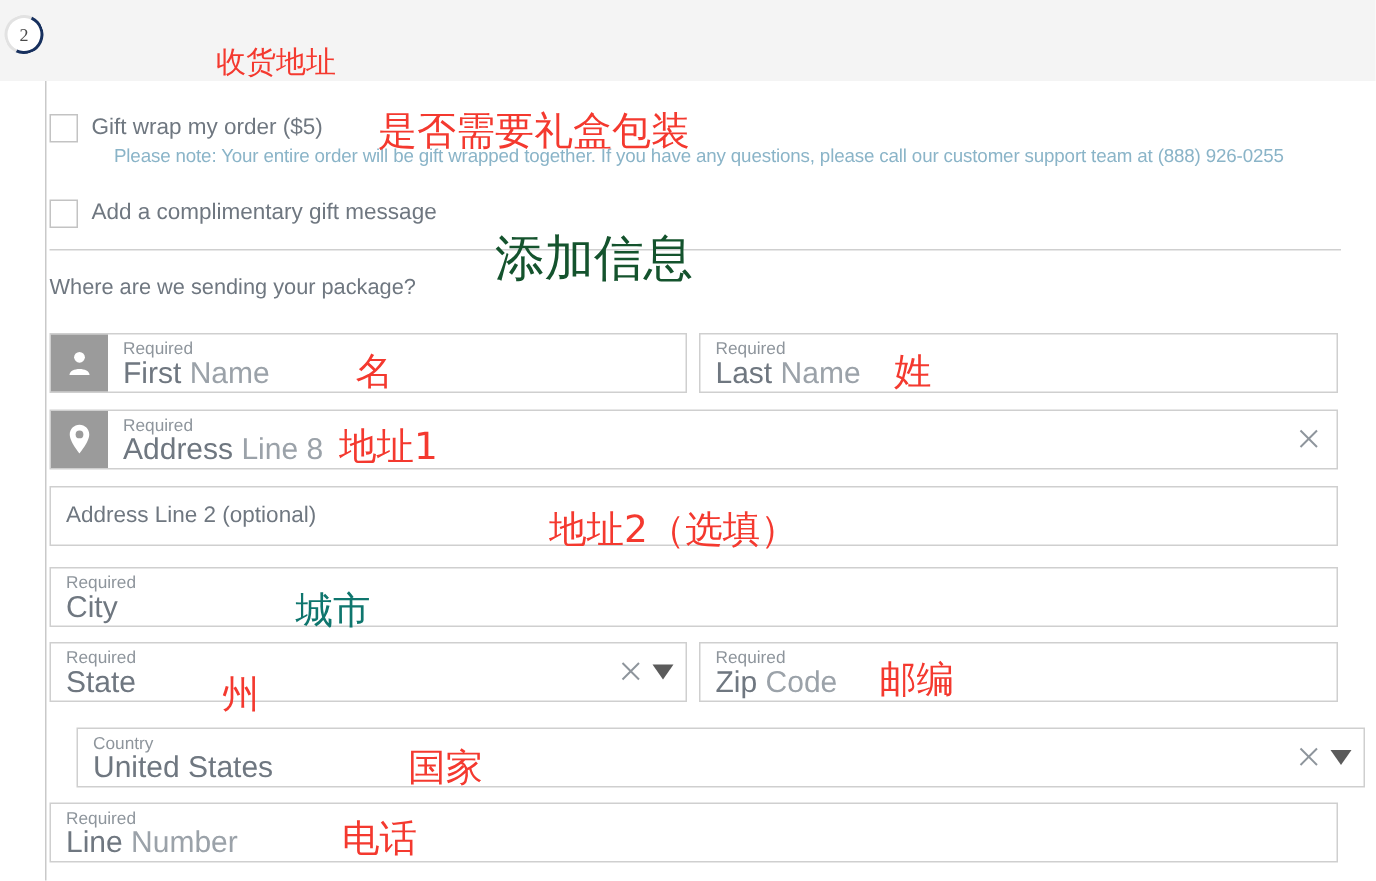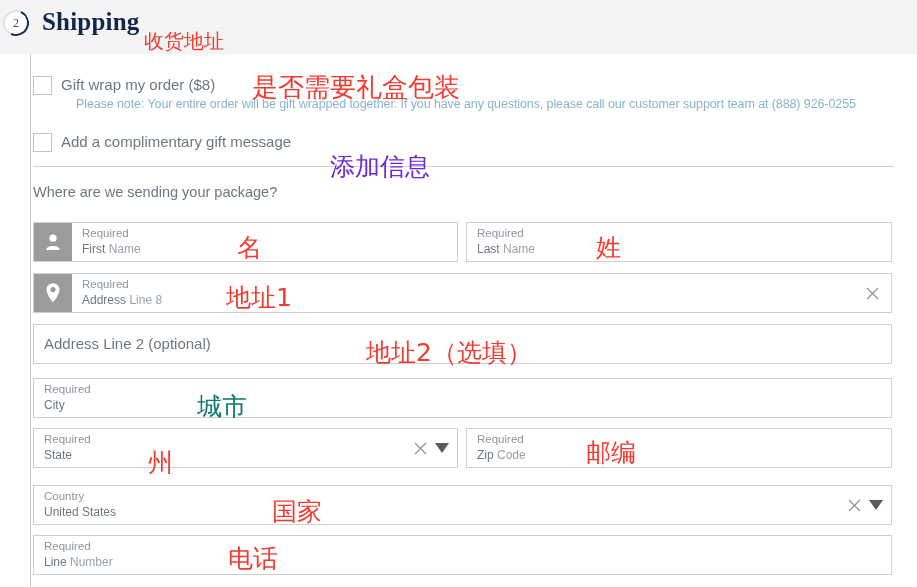--- a/index.html
+++ b/index.html
@@ -158,21 +158,21 @@
     line-height: 13px;
   }
   .plain-label {
     display: block;
     font-size: 11.5px;
     color: #8e959c;
     line-height: 13px;
   }
   .field-main {
     display: block;
-    font-size: 12px;
+    font-size: 20px;
     color: #6f7780;
     line-height: 19px;
     white-space: nowrap;
   }
   .field-main .dim { color: #9ba2a9; }
   .single-line {
     position: absolute;
     top: 10px;
     font-size: 15px;
     color: #6f7780;
@@ -195,26 +195,25 @@
 </style>
 </head>
 <body>
 
 <div id="step-rail"></div>
 
 <div id="section-header">
   <div id="step-badge">
     <span id="step-badge-num">2</span>
   </div>
-  <div id="section-title">Shipping</div>
 </div>
 
 <div class="cb-row" style="left:33px; top:76px;">
   <span class="cb-box"></span>
-  <span class="cb-label">Gift wrap my order ($8)</span>
+  <span class="cb-label">Gift wrap my order ($5)</span>
 </div>
 <div id="gift-note">Please note: Your entire order will be gift wrapped together. If you have any questions, please call our customer support team at (888) 926-0255</div>
 
 <div class="cb-row" style="left:33px; top:133px;">
   <span class="cb-box"></span>
   <span class="cb-label">Add a complimentary gift message</span>
 </div>
 
 <div id="divider"></div>
 <div id="where-q">Where are we sending your package?</div>
@@ -283,21 +282,21 @@
   <span class="caret" style="right:8px;"></span>
 </div>
 
 <div class="field" style="left:466px; top:428px; width:426px;">
   <span class="field-text" style="left:10px;">
     <span class="req-label">Required</span>
     <span class="field-main"><span>Zip</span> <span class="dim">Code</span></span>
   </span>
 </div>
 
-<div class="field" style="left:33px; top:485px; width:859px;">
+<div class="field" style="left:51px; top:485px; width:859px;">
   <span class="field-text" style="left:10px;">
     <span class="plain-label">Country</span>
     <span class="field-main">United States</span>
   </span>
   <span class="clear-x" style="right:30px;">
     <svg width="13" height="13" viewBox="0 0 13 13">
         <line x1="1" y1="1" x2="12" y2="12" stroke="#8e959c" stroke-width="1.3"></line>
         <line x1="12" y1="1" x2="1" y2="12" stroke="#8e959c" stroke-width="1.3"></line>
       </svg>
   </span>
@@ -307,21 +306,21 @@
 <div class="field" style="left:33px; top:535px; width:859px;">
   <span class="field-text" style="left:10px;">
     <span class="req-label">Required</span>
     <span class="field-main"><span>Line</span> <span class="dim">Number</span></span>
   </span>
 </div>
 
 <div id="anno-layer">
     <div class="anno" style="left: 144px; top: 28px; font-size: 20px; color: rgb(244, 57, 47);">收货地址</div>
     <div class="anno" style="left: 252px; top: 70px; font-size: 26px; color: rgb(244, 57, 47); text-align: center;">是否需要礼盒包装</div>
-    <div class="anno" style="left: 330px; top: 150px; font-size: 25px; color: #6d28d9; font-family: Liberation Serif, serif;">添加信息</div>
+    <div class="anno" style="left: 330px; top: 150px; font-size: 33px; color: #14532d; font-family: Liberation Serif, serif;">添加信息</div>
     <div class="anno" style="left: 237px; top: 231px; font-size: 25px; color: rgb(244, 57, 47);">名</div>
     <div class="anno" style="left: 596px; top: 231px; font-size: 25px; color: rgb(244, 57, 47);">姓</div>
     <div class="anno" style="left: 226px; top: 281px; font-size: 25px; color: rgb(244, 57, 47);">地址1</div>
     <div class="anno" style="left: 366px; top: 336px; font-size: 25px; color: rgb(244, 57, 47);">地址2（选填）</div>
     <div class="anno" style="left: 197px; top: 390px; font-size: 25px; color: #0f766e;">城市</div>
     <div class="anno" style="left: 148px; top: 446px; font-size: 25px; color: rgb(244, 57, 47);">州</div>
     <div class="anno" style="left: 586px; top: 436px; font-size: 25px; color: rgb(244, 57, 47);">邮编</div>
     <div class="anno" style="left: 272px; top: 495px; font-size: 25px; color: rgb(244, 57, 47);">国家</div>
     <div class="anno" style="left: 228px; top: 542px; font-size: 25px; color: rgb(244, 57, 47);">电话</div>
   </div>

